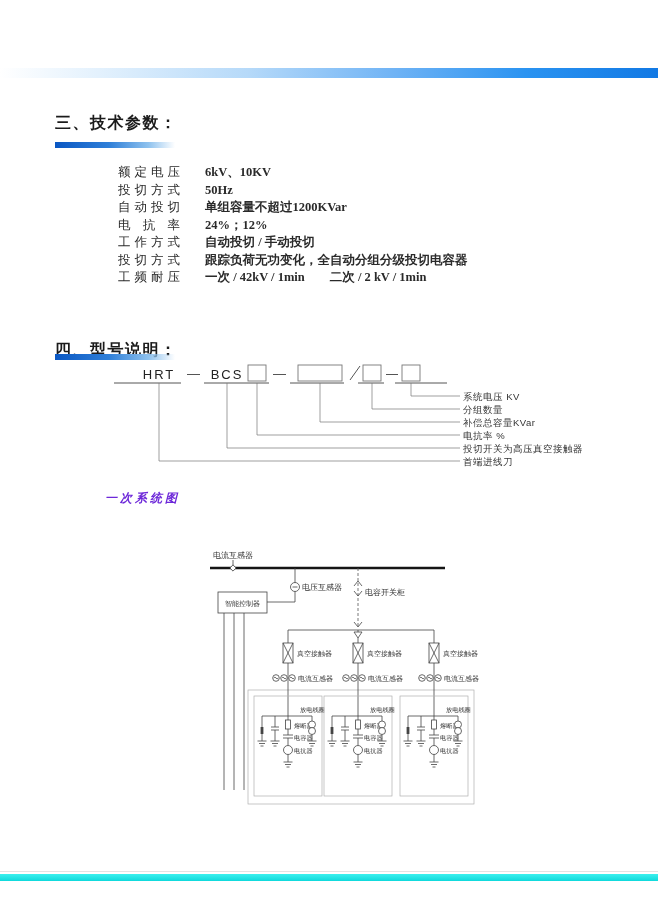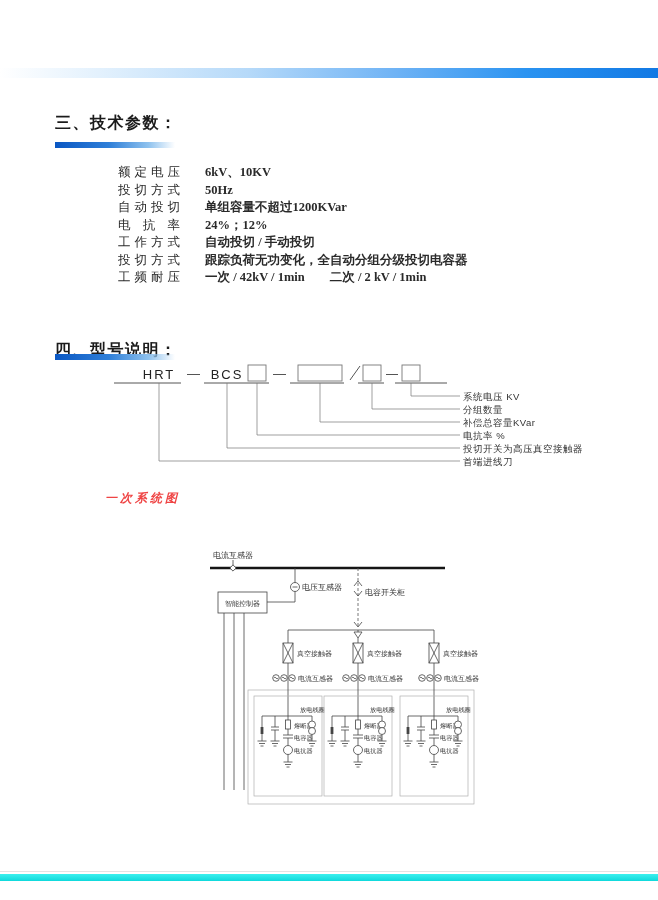--- a/index.html
+++ b/index.html
@@ -27,21 +27,21 @@
   .param-label{display:inline-block;width:62px;text-align:justify;text-align-last:justify;color:#2a2a2a;}
   .param-value{margin-left:25px;white-space:pre;color:#2a2a2a;font-weight:bold;}
 
   
   .model-svg{position:absolute;left:110px;top:362px;}
   .circuit-svg{position:absolute;left:188px;top:538px;}
   svg text{font-family:"Liberation Sans","DejaVu Sans",sans-serif;}
 
   .diagram-title{position:absolute;left:105px;top:490px;
     font-family:"Liberation Sans","DejaVu Sans",sans-serif;
-    font-size:12px;font-weight:700;font-style:italic;letter-spacing:3px;color:#ef4444;}
+    font-size:12px;font-weight:700;font-style:italic;letter-spacing:3px;color:#6d28d9;}
 
   
   .mln{stroke:#777;stroke-width:0.7;fill:none;}
   .mbase{stroke:#555;stroke-width:1;fill:none;}
   .mbox{stroke:#777;stroke-width:0.9;fill:none;}
   .mtext{font-size:13px;letter-spacing:2px;fill:#222;}
   .mlabel{font-size:9.5px;fill:#333;letter-spacing:0.5px;}
 
   .ln{stroke:#444;stroke-width:0.8;fill:none;}
   .lnf{fill:#444;stroke:none;}

